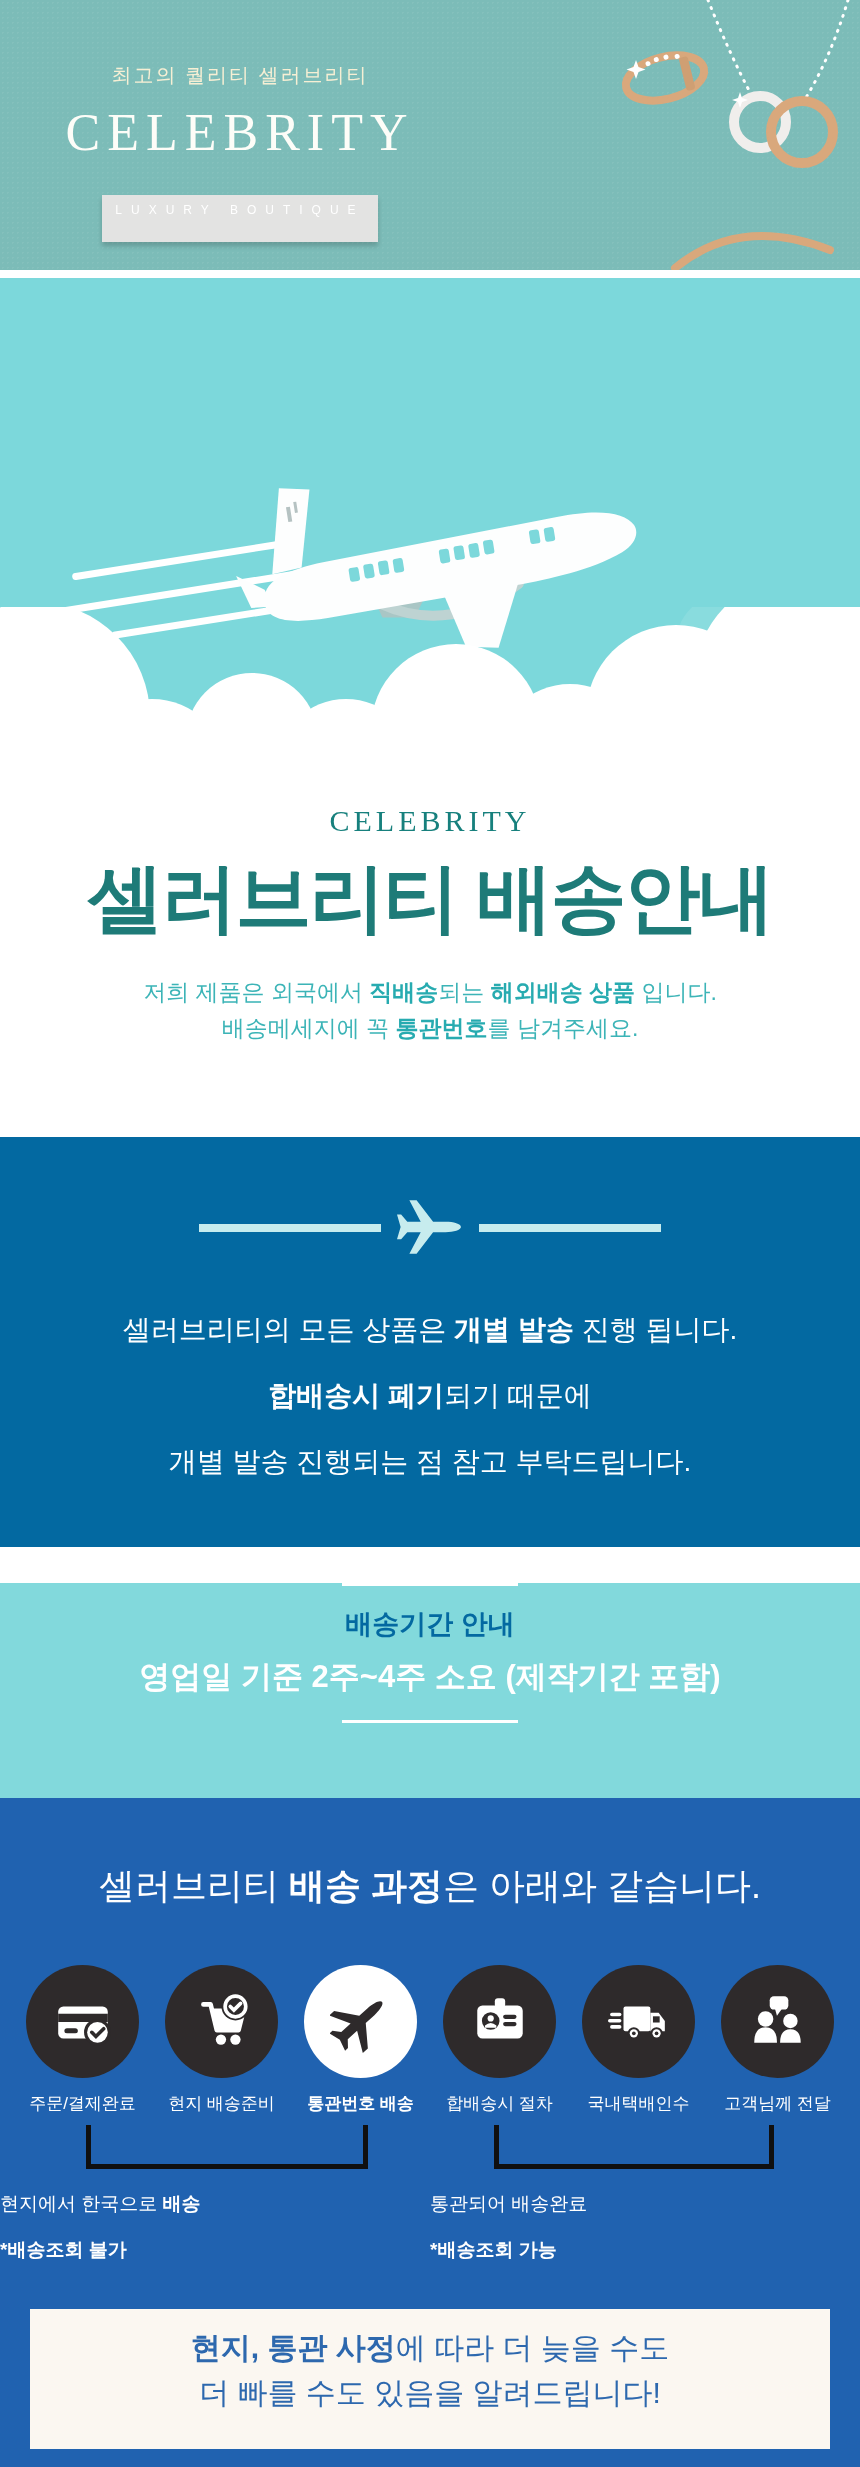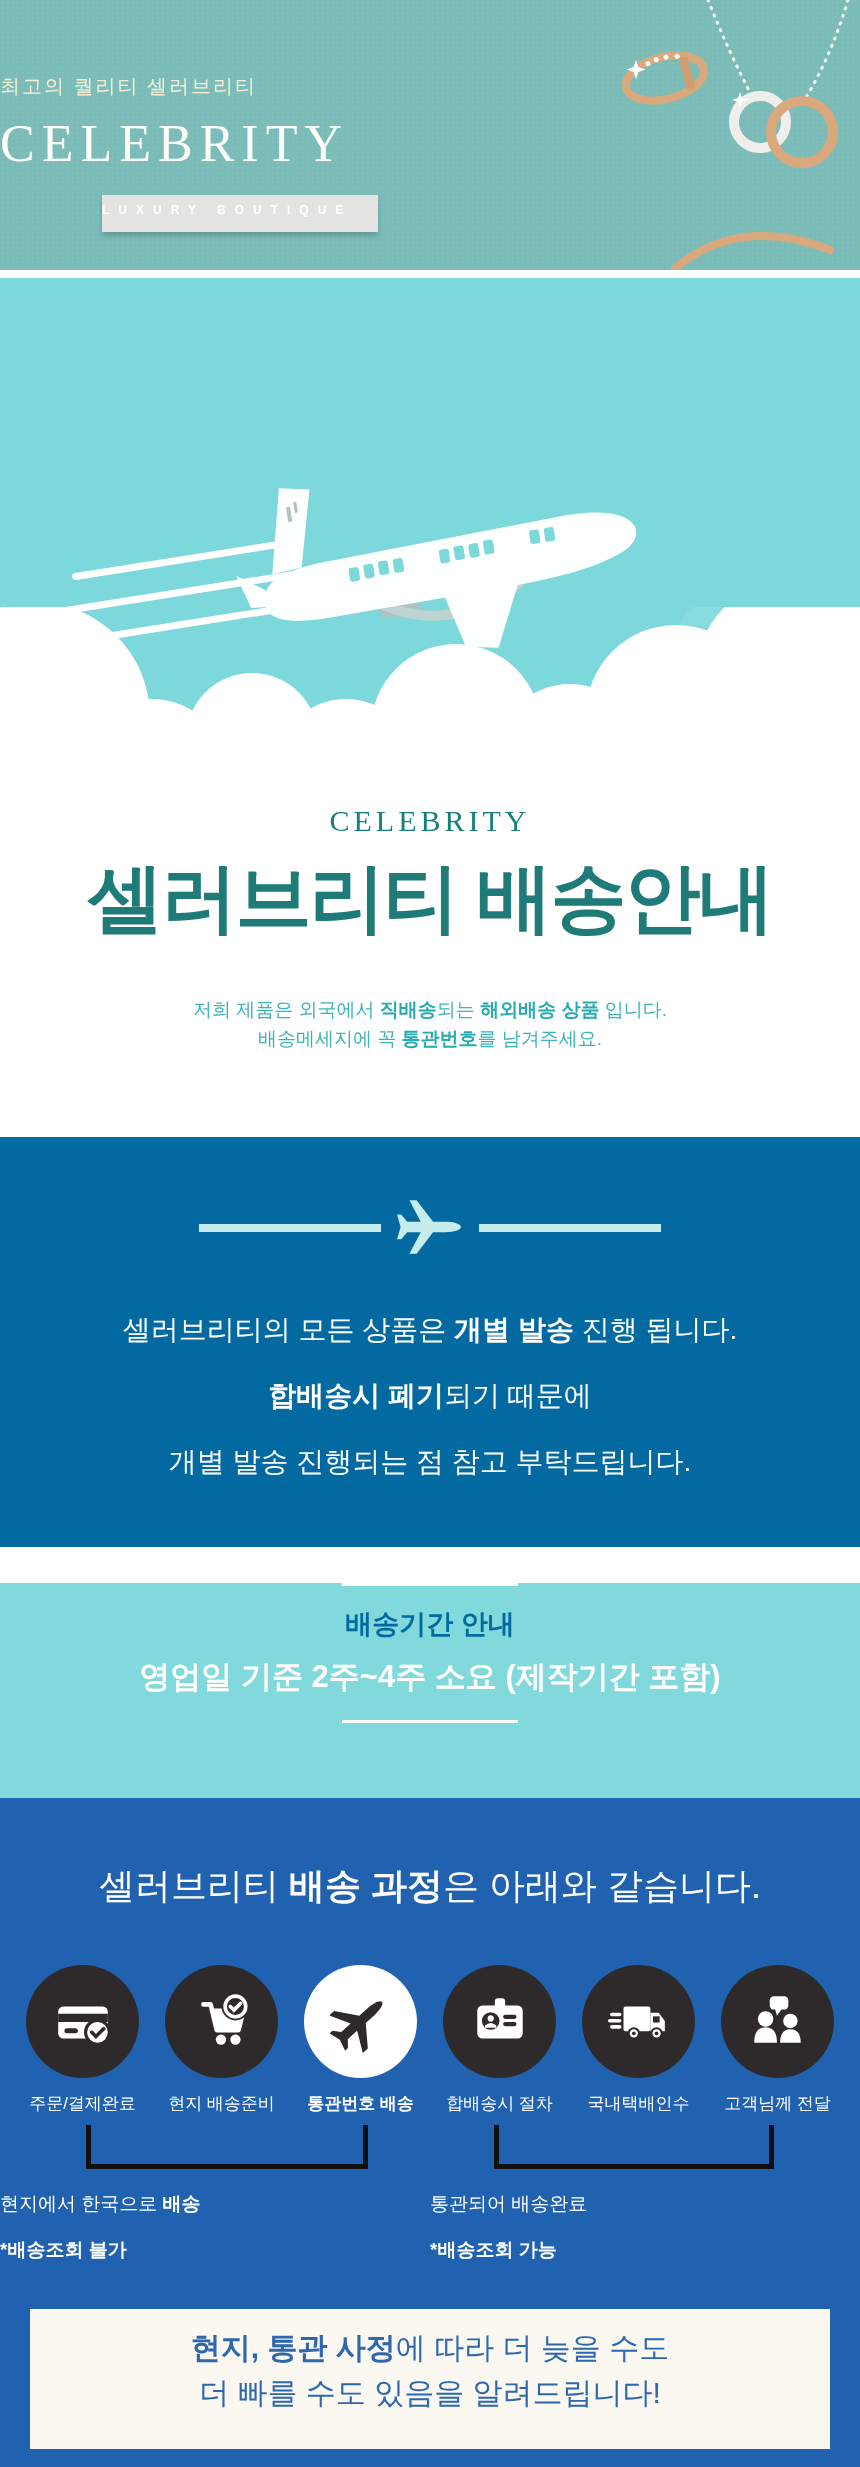--- a/index.html
+++ b/index.html
@@ -3,41 +3,41 @@
 <meta charset="utf-8">
 <style>
   * { margin:0; padding:0; box-sizing:border-box; }
   body { font-family:"Liberation Sans", sans-serif; background:#fff; }
   .page { position:relative; width:860px; height:2467px; margin:0 auto; overflow:hidden; background:#fff; }
 
   
   .header { position:relative; width:860px; height:270px; background:#7cbcb8;
             background-image:radial-gradient(rgba(255,255,255,.06) 1px, transparent 1px); background-size:5px 5px;
             overflow:hidden; }
-  .header-inner { position:absolute; left:0; top:11px; width:480px; text-align:left; }
+  .header-inner { position:absolute; left:0; top:0; width:480px; text-align:center; }
   .tagline { margin-top:62px; font-size:20px; letter-spacing:2px; color:#f6efd4; }
   .brand { margin-top:14px; font-family:"Liberation Serif", serif; font-size:52px; font-weight:400;
            letter-spacing:7px; color:#fdfdf8; }
-  .badge { margin:22px auto 0; width:276px; height:37px; line-height:31px; background:#e3e3e2;
-           box-shadow:0 4px 5px rgba(0,0,0,.18); color:#fff; font-size:12px; letter-spacing:9px;font-weight:bold; }
+  .badge { margin:33px auto 0; width:276px; height:47px; line-height:31px; background:#e3e3e2;
+           box-shadow:0 4px 5px rgba(0,0,0,.18); color:#fff; font-size:12px; letter-spacing:9px; }
   .jewelry { position:absolute; right:0; top:0; }
 
   
   .gap { width:860px; height:8px; background:#fff; }
 
   
   .hero { position:relative; width:860px; height:494px; background:#7cd8db; overflow:hidden; }
   .hero-plane { position:absolute; left:55px; top:130px; }
   .hero-clouds { position:absolute; left:0; bottom:0; }
 
   
   .intro { position:relative; width:860px; height:365px; background:#fff; text-align:center; }
   .intro-brand { padding-top:32px; font-family:"Liberation Serif", serif; font-size:30px; letter-spacing:4px; color:#17807d; }
   .intro-title { margin-top:10px; font-size:76px; font-weight:bold; color:#1e7b78; letter-spacing:-2px; }
-  .intro-text { margin-top:44px; font-size:19px; color:#3cb4b7; line-height:1.55; }
+  .intro-text { margin-top:24px; font-size:23px; color:#3cb4b7; line-height:1.55; }
   .intro-text b { color:#27abb0; }
 
   
   .individual { position:relative; width:860px; height:410px; background:#0369a1; text-align:center; }
   .divider { display:flex; align-items:center; justify-content:center; padding-top:58px; gap:16px; }
   .divider .line { width:182px; height:8px; background:#c7ecee; }
   .individual-text { margin-top:36px; font-size:28px; color:#fff; line-height:2.35; }
 
   
   .period { position:relative; width:860px; height:215px; background:#82d9dc; text-align:center; }

